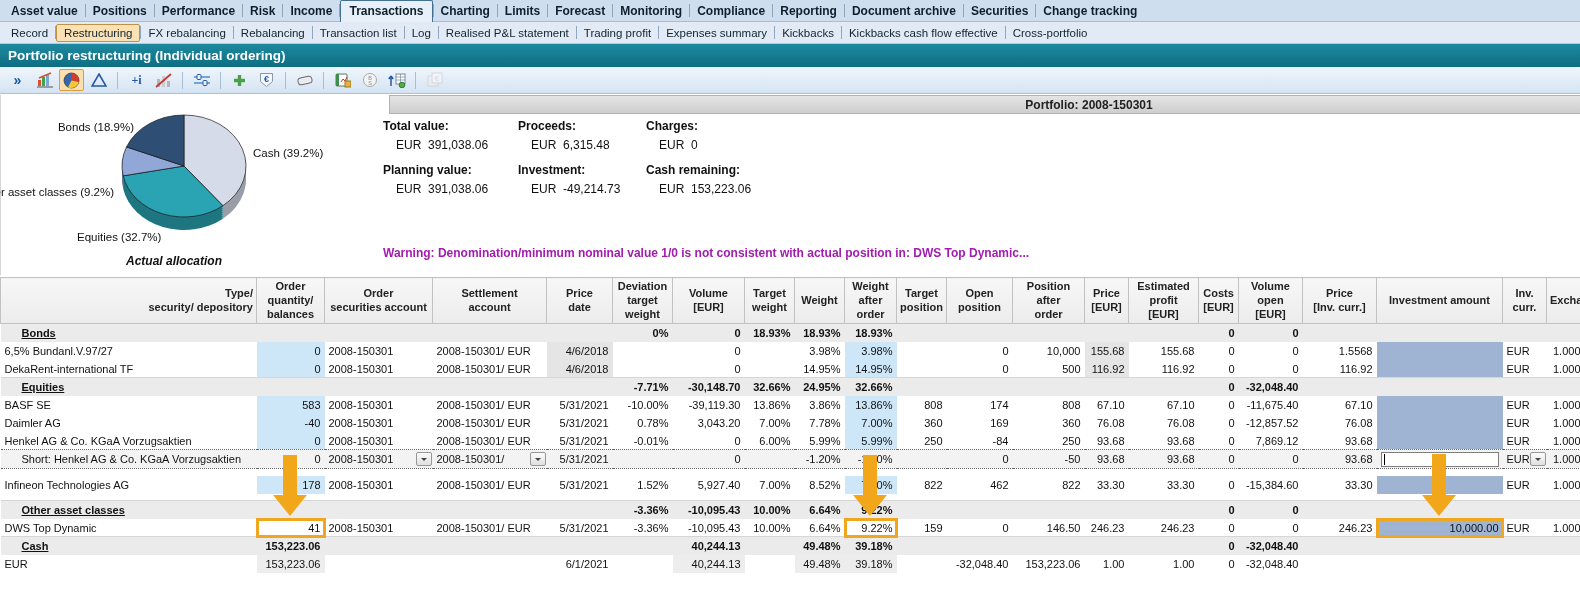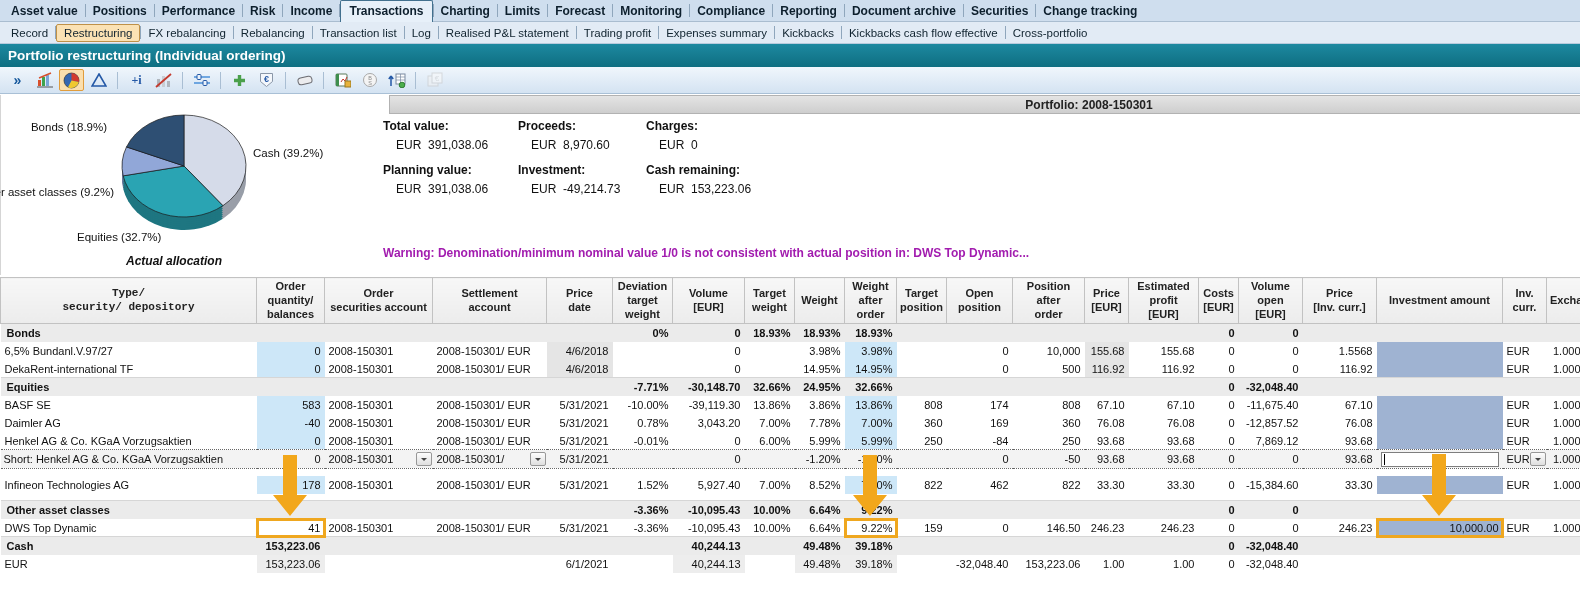--- a/index.html
+++ b/index.html
@@ -49,29 +49,29 @@
   .slabel { font-weight:bold; }
   .svalue { margin-top:5px; padding-left:13px; white-space:pre; }
   .warning { position:absolute; left:383px; top:246px; font-size:12px; font-weight:bold; color:#a21caf; }
 
   
   .grid { position:absolute; top:277px; left:0; width:1580px; height:330px; overflow:hidden; }
   table { border-collapse:collapse; table-layout:fixed; width:1584px; font-size:11px; }
   thead th { background:linear-gradient(#f7f7f7,#ececec); border:1px solid #c2c2c2;
              height:45px; font-weight:bold; text-align:center; vertical-align:middle;
              padding:2px 3px; white-space:pre-line; line-height:1.25; overflow:hidden; color:#222; }
-  thead th.hl { text-align:center;font-family:Liberation Mono, monospace; }
+  thead th.hl { text-align:right; }
   tbody td { height:18px; padding:0 4px; white-space:nowrap; overflow:hidden; vertical-align:middle; }
   tbody td.r { text-align:right; }
   tbody td.l { text-align:left; }
   tr.group td { background:#ebebeb; font-weight:bold; border-top:1px solid #d6d6d6; }
-  tr.group td.name { padding-left:6px; }
+  tr.group td.name { padding-left:21px;text-decoration:underline; }
   tr.data td.name { }
   tr.short td { background:#f3f3f3; border-top:1px dotted #666; border-bottom:1px dotted #666; height:19px; }
-  tr.short td.name { padding-left:3px; }
+  tr.short td.name { padding-left:21px; }
   tr.gap td { height:7px; background:#fff; }
   td.blue   { background:#cde7f8; }
   td.yellow { background:#e5e5e5; }
   td.steel  { background:#9fb3d2; }
   td.gray   { background:#ededed; }
   td.box    { outline:3px solid #efa71f; outline-offset:-2px; background:#fff; }
   td.steel.box { background:#9fb3d2; }
   .dd-cell { position:relative; padding-right:20px !important; }
   .dd { position:absolute; right:1px; top:2px; width:16px; height:14px;
         background:linear-gradient(#fdfdfd,#dfdfdf); border:1px solid #979797; border-radius:2px; }
@@ -272,34 +272,34 @@
     <path d="M76,73 L18.498400493250998,53.92808050737218 A62,51 0 0 1 75.99999999999999,22 Z" fill="#213953"></path>
     <path d="M76,71 L76,20 A62,51 0 0 1 114.91686440002343,110.70157737991819 Z" fill="#999ea8"></path>
     <path d="M76,71 L114.91686440002343,110.70157737991819 A62,51 0 0 1 15.17238791851328,80.87102287059385 Z" fill="#1e7681"></path>
     <path d="M76,71 L15.17238791851328,80.87102287059385 A62,51 0 0 1 18.498400493250998,51.92808050737218 Z" fill="#68789c"></path>
     <path d="M76,71 L18.498400493250998,51.92808050737218 A62,51 0 0 1 75.99999999999999,20 Z" fill="#213953"></path>
     <path d="M76,70 L76,19 A62,51 0 0 1 114.91686440002343,109.70157737991819 Z" fill="#d5dbe9" stroke="#1a1a1a" stroke-width="0.7"></path>
     <path d="M76,70 L114.91686440002343,109.70157737991819 A62,51 0 0 1 15.17238791851328,79.87102287059385 Z" fill="#2aa4b3" stroke="#1a1a1a" stroke-width="0.7"></path>
     <path d="M76,70 L15.17238791851328,79.87102287059385 A62,51 0 0 1 18.498400493250998,50.92808050737218 Z" fill="#91a7d8" stroke="#1a1a1a" stroke-width="0.7"></path>
     <path d="M76,70 L18.498400493250998,50.92808050737218 A62,51 0 0 1 75.99999999999999,19 Z" fill="#2e4f73" stroke="#1a1a1a" stroke-width="0.7"></path>
   </svg>
-<span class="pie-label" style="left:14px;top:121px;width:110px;text-align:center;">Bonds (18.9%)</span>
+<span class="pie-label" style="left:24px;top:121px;width:110px;text-align:right;">Bonds (18.9%)</span>
 <span class="pie-label" style="left:253px;top:147px;">Cash (39.2%)</span>
 <span class="pie-label" style="left:-24px;top:186px;">Other asset classes (9.2%)</span>
 <span class="pie-label" style="left:77px;top:231px;">Equities (32.7%)</span>
 <div class="pie-caption">Actual allocation</div>
 
 <div class="summary" id="summary">
     <div class="sitem">
       <div class="slabel">Total value:</div>
       <div class="svalue">EUR  391,038.06</div>
     </div>
     <div class="sitem">
       <div class="slabel">Proceeds:</div>
-      <div class="svalue">EUR  8,970.60</div>
+      <div class="svalue">EUR  6,315.48</div>
     </div>
     <div class="sitem">
       <div class="slabel">Charges:</div>
       <div class="svalue">EUR  0</div>
     </div>
     <div class="sitem">
       <div class="slabel">Planning value:</div>
       <div class="svalue">EUR  391,038.06</div>
     </div>
     <div class="sitem">

